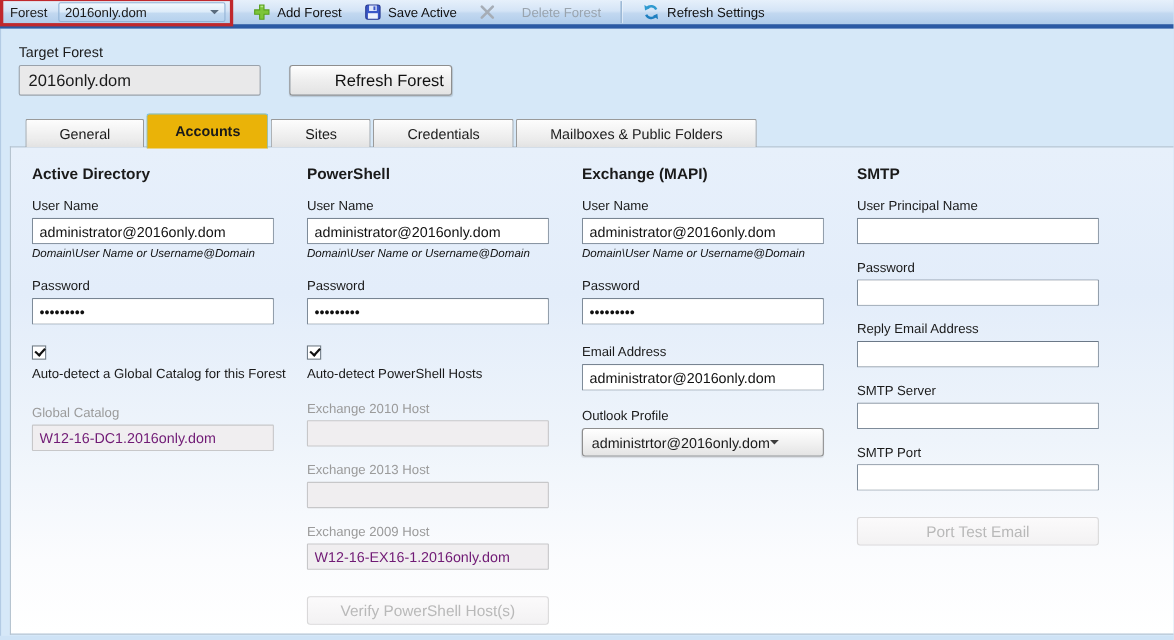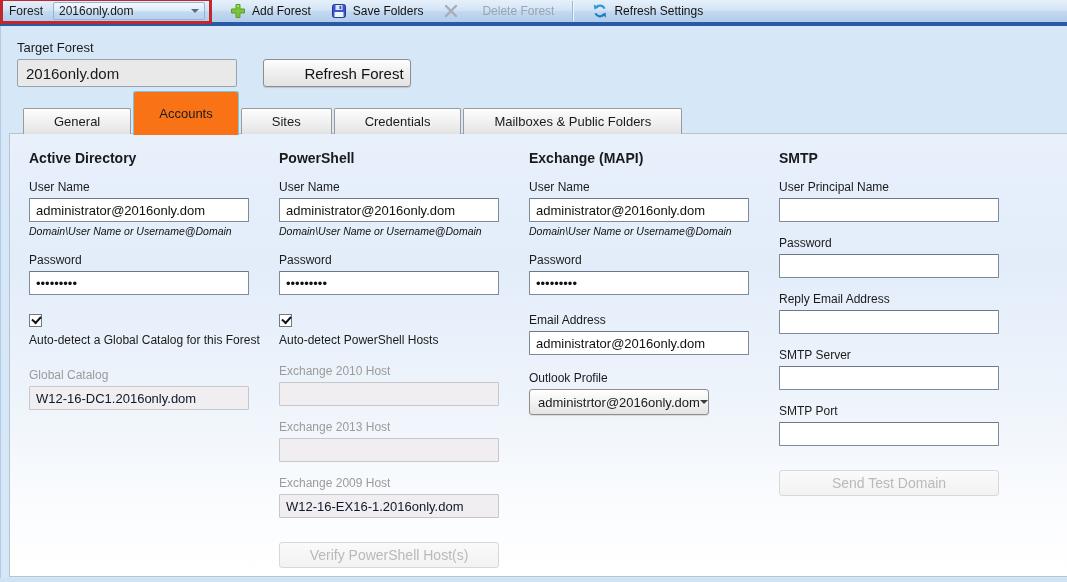--- a/index.html
+++ b/index.html
@@ -82,25 +82,25 @@
   .tab {
     height:26px; padding:0 30px;
     display:flex; align-items:center;
     background:linear-gradient(#fdfdfd,#ececec 70%,#e2e2e2);
     border:1px solid #9a9a9a; border-bottom:none;
     border-radius:2px 2px 0 0;
     margin-right:2px; font-size:13px; cursor:default;
     position:relative; top:1px;
   }
   .tab.selected {
-    height:44px; padding:0 25px;
-    background:#f97316;
+    height:32px; padding:0 25px;
+    background:#eab308;
     border:1px solid #7fc2dc; border-bottom:none;
     border-radius:3px 3px 0 0;
-    top:2px; z-index:3;
+    top:2px; z-index:3;font-weight:bold;
   }
 
   
   .panel {
     position:relative; z-index:1;
     height:444px;
     border:1px solid #b6c4d0; border-right:none;
     background:linear-gradient(#e7f0fb 0%, #e3edfa 30%, #eef4fb 60%, #fbfcfe 85%, #ffffff 100%);
     display:flex;
     padding:16px 0 18px 19px;
@@ -110,21 +110,21 @@
   .flabel { font-size:12px; margin-bottom:4px; }
   .flabel.dim { color:#9b9b9b; }
   .tb-input {
     width:220px; height:24px;
     background:#ffffff;
     border:1px solid #7e8b99; border-top-color:#6b7887; border-radius:1px;
     font-size:13px; font-family:inherit; color:#111; padding:0 6px;
     display:block;
   }
   .tb-input.dim {
-    background:#f0eef0; border-color:#c7c7c9; color:#0f172a;
+    background:#f0eef0; border-color:#c7c7c9; color:#701a75;
   }
   .hint { font-size:10.5px; font-style:italic; margin-top:3px; color:#111; } .gap14{height:14px;}
   .gap16{height:16px;} .gap18{height:18px;} .gap20{height:20px;} .gap24{height:24px;}
   .check-row { display:flex; gap:6px; width:238px; font-size:12px; line-height:15px;flex-direction:column; }
   .checkbox {
     width:13px; height:13px; flex:0 0 13px; margin-top:1px;
     background:#fff; border:1px solid #6e7b87; position:relative; cursor:default;
   }
   .checkbox.checked::after {
     content:""; position:absolute; left:2px; top:1px;
@@ -133,21 +133,21 @@
     transform:rotate(-48deg);
   }
   .ghost-btn {
     width:220px; height:26px;
     background:linear-gradient(#fbfafb,#f3f2f3);
     border:1px solid #d9d8d9; border-radius:3px;
     font-size:14px; font-family:inherit; color:#b9b9b9; cursor:default;
     display:block;
   }
   .profile-combo {
-    width:180px; height:26px;
+    width:220px; height:26px;
     background:linear-gradient(#ffffff,#f1f1f1 55%,#e4e4e4);
     border:1px solid #8e8e8e; border-radius:3px;
     display:flex; align-items:center; 
     padding:0 8px; font-size:13px; cursor:default;
     box-shadow:0 1px 1px rgba(0,0,0,.1);
   }
   .profile-combo .caret { border-top-color:#3c3c3c; }
 </style>
 </head>
 <body>
@@ -171,21 +171,21 @@
   </button>
   <button class="tb-btn">
     <span class="icon16">
       <svg width="16" height="16" viewBox="0 0 16 16">
           <rect x="1.5" y="1.5" width="13" height="13" rx="2" fill="#3a57c8" stroke="#27398f"></rect>
           <rect x="4.5" y="2" width="7" height="5" fill="#dfe6fa"></rect>
           <rect x="8.5" y="2.8" width="1.8" height="3.4" fill="#3a57c8"></rect>
           <rect x="3.5" y="9" width="9" height="5" fill="#eef2fc"></rect>
         </svg>
     </span>
-    <span>Save Folders</span>
+    <span>Save Active</span>
   </button>
   <button class="tb-btn disabled">
     <span class="icon16">
       <svg width="16" height="16" viewBox="0 0 16 16">
           <path d="M3 3 L13 13 M13 3 L3 13" stroke="#a6adb6" stroke-width="2.4" stroke-linecap="round"></path>
         </svg>
     </span>
     <span>Delete Forest</span>
   </button>
   <span class="tb-sep"></span>
@@ -293,17 +293,17 @@
       <div class="gap14"></div>
       <div class="flabel">Reply Email Address</div>
       <input class="tb-input" value="" style="">
       <div class="gap14"></div>
       <div class="flabel">SMTP Server</div>
       <input class="tb-input" value="" style="">
       <div class="gap14"></div>
       <div class="flabel">SMTP Port</div>
       <input class="tb-input" value="" style="">
       <div class="gap24"></div>
-      <button class="ghost-btn">Send Test Domain</button>
+      <button class="ghost-btn">Port Test Email</button>
     </div>
 
   </div>
 </div>
 
 </body></html>

